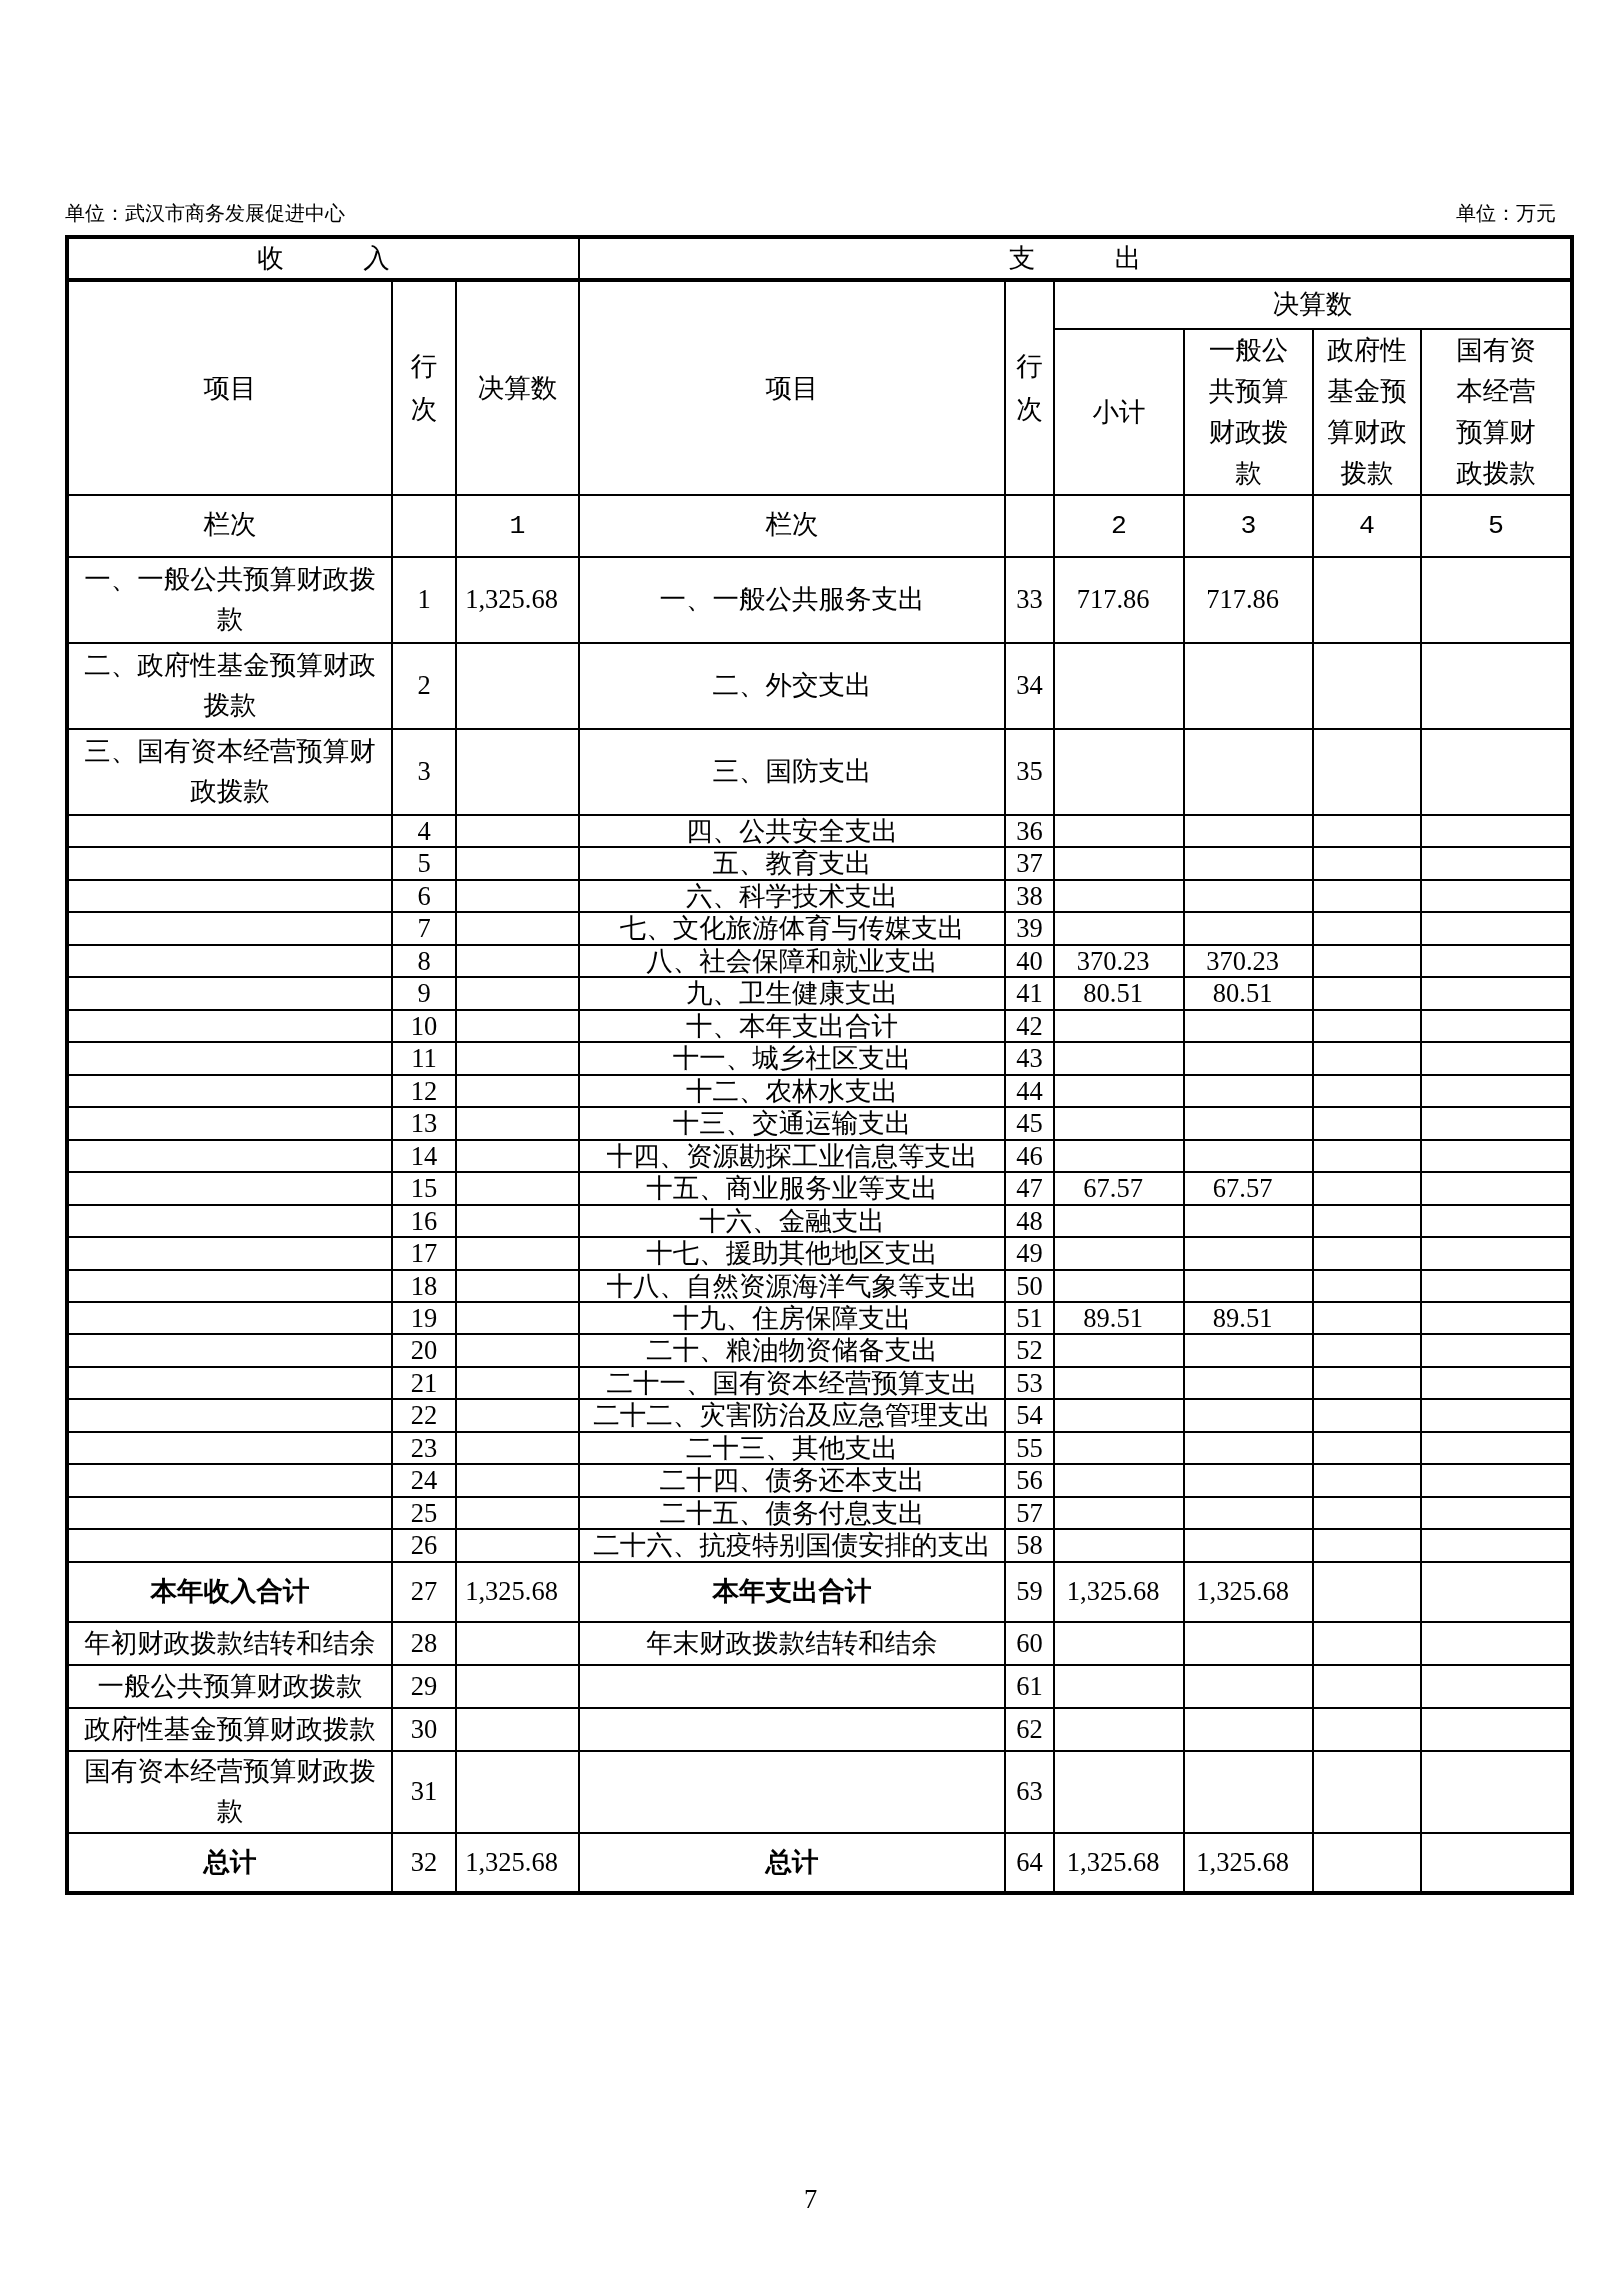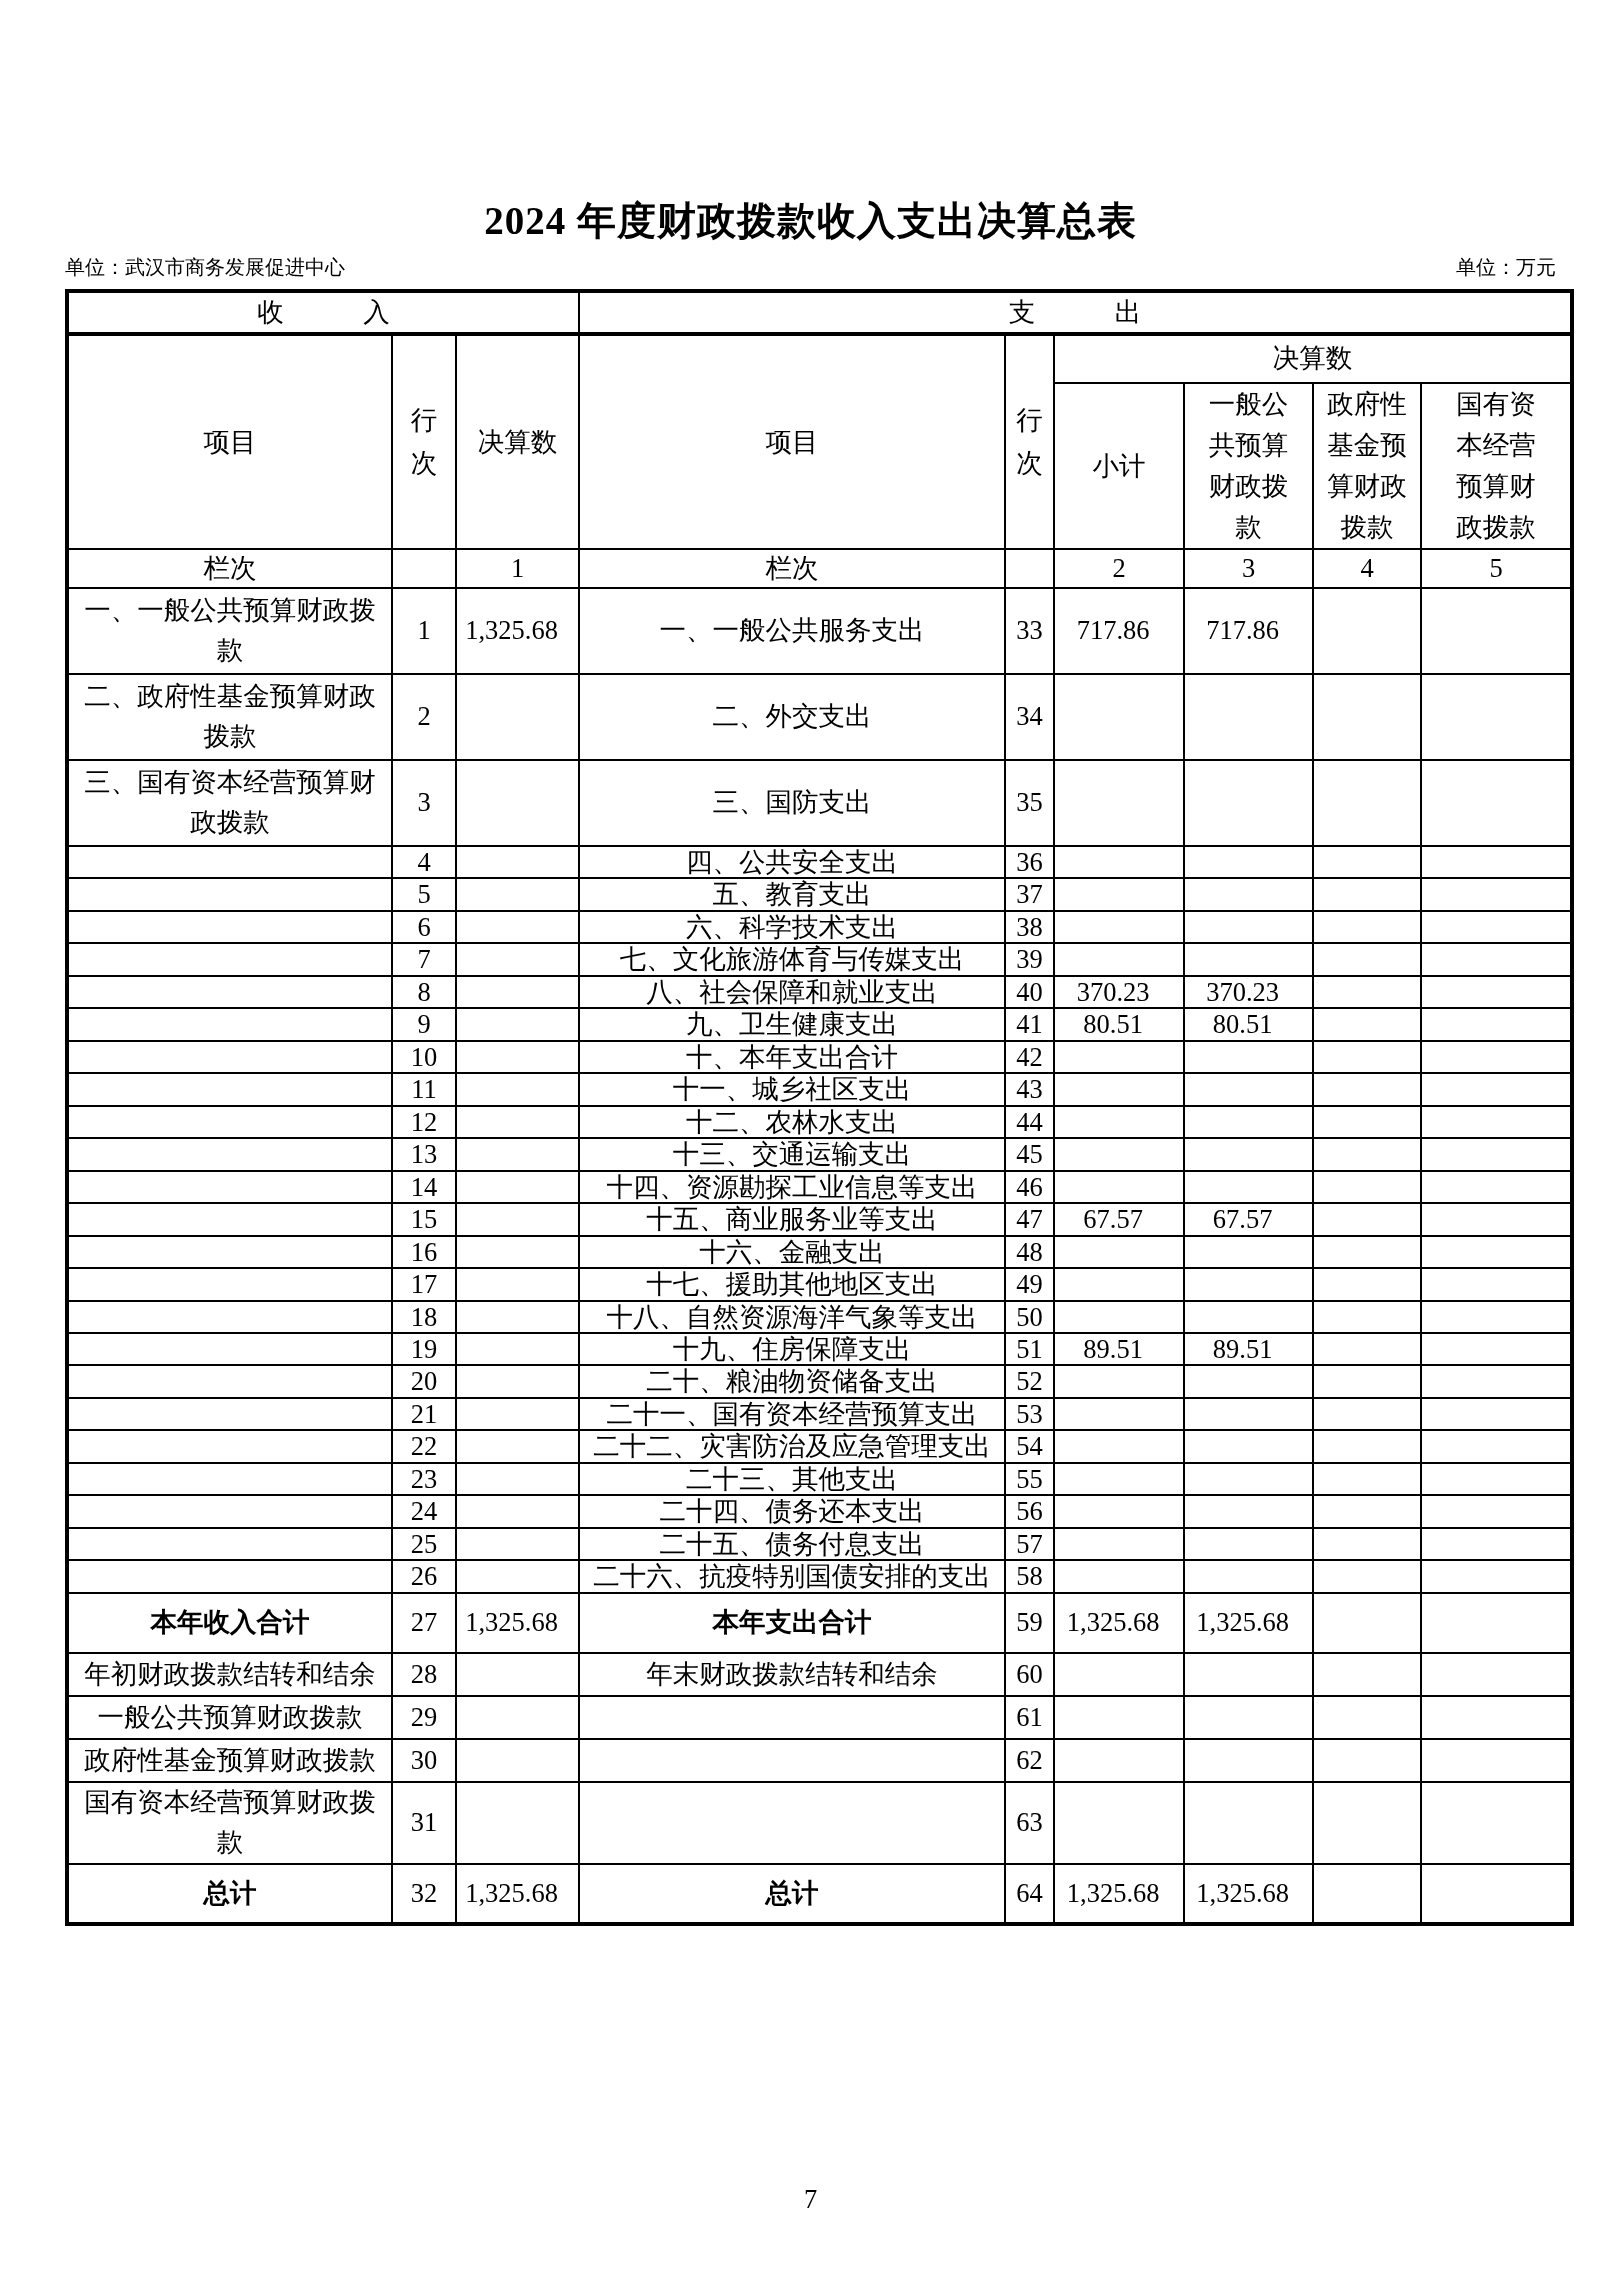--- a/index.html
+++ b/index.html
@@ -46,21 +46,21 @@
     overflow: hidden;
     word-break: break-all;
   }
   
   td.div-l { border-left: 4.9px solid #000; }
   tr.head-row1 td { border-bottom: 4.9px solid #000; }
 
   tr.head-row1 { height: 43px; }
   tr.head-row2 { height: 49px; }
   tr.head-row3 { height: 157px; }
-  tr.head-row4 { height: 39px; }
+  tr.head-row4 { height: 62px; font-family: Liberation Mono, monospace; }
 
   .section-title { letter-spacing: 3em; padding-left: 3em; }
   .v-text { width: 1.1em; margin: 0 auto; line-height: 1.6; }
   .wrap3 { width: 3.2em; margin: 0 auto; line-height: 1.55; }
 
   #tbody tr { height: 31px; }
   #tbody tr:nth-child(-n+3) { height: 86px; }
   #tbody tr:nth-child(n+27) { height: 43px; }
   #tbody tr:nth-child(31) { height: 82px; }
   #tbody tr:nth-child(27), #tbody tr:nth-child(32) { height: 60px; }
@@ -78,21 +78,20 @@
     top: 2184px; left: 0; right: 0;
     text-align: center;
     font-size: 26.5px;
   }
 </style>
 </head>
 <body>
 
 <div class="page">
 
-  <div class="doc-title">2024 年度财政拨款收入支出决算总表</div>
 
 
   <div class="unit-line">
     <span>单位：武汉市商务发展促进中心</span>
     <span>单位：万元</span>
   </div>
 
   <table class="main">
     <colgroup>
       <col style="width:325px">

